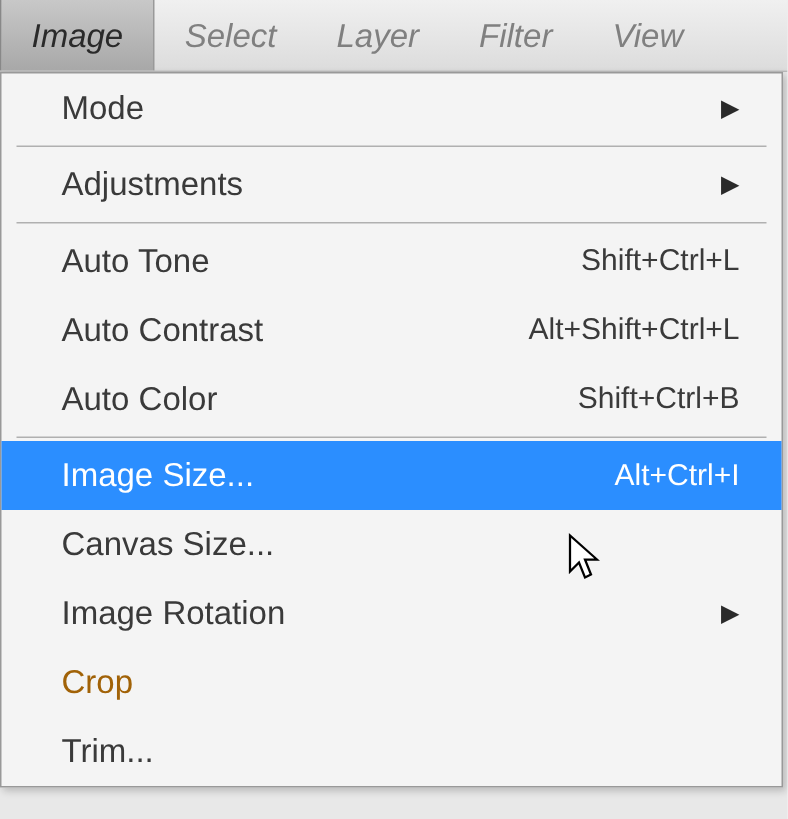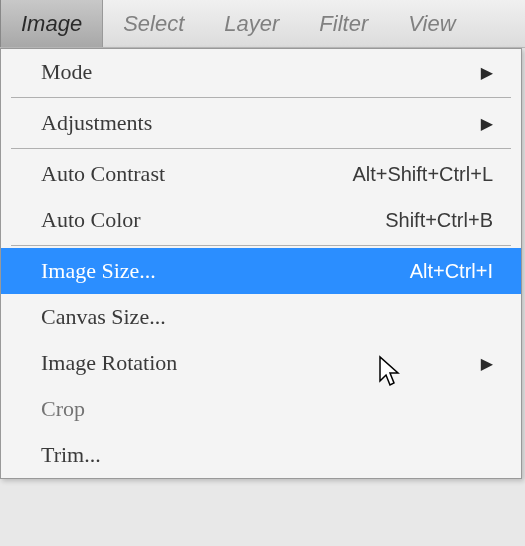--- a/index.html
+++ b/index.html
@@ -50,26 +50,25 @@
       color: #3a3a3a;
       cursor: pointer;
       min-height: 46px;
     }
     .menu-row.highlighted {
       background: #2b8eff;
       color: #ffffff;
       gap: 16px;
     }
     .menu-row.disabled {
-      color: #737373;
+      color: #a16207;
       cursor: default;
     }
     .menu-label {
       flex: 0 0 auto;
-      font-family: Liberation Serif, serif;
     }
     .menu-shortcut {
       flex: 0 0 auto;
       font-size: 20px;
     }
     .submenu-arrow {
       font-size: 16px;
       color: #2a2a2a;
     }
     .separator {
@@ -116,20 +115,24 @@
   <div class="separator"></div>
 
   <div class="menu-row">
     <span class="menu-label">Adjustments</span>
     <span class="submenu-arrow">▶</span>
   </div>
 
   <div class="separator"></div>
 
   <div class="menu-row">
+    <span class="menu-label">Auto Tone</span>
+    <span class="menu-shortcut">Shift+Ctrl+L</span>
+  </div>
+  <div class="menu-row">
     <span class="menu-label">Auto Contrast</span>
     <span class="menu-shortcut">Alt+Shift+Ctrl+L</span>
   </div>
   <div class="menu-row">
     <span class="menu-label">Auto Color</span>
     <span class="menu-shortcut">Shift+Ctrl+B</span>
   </div>
 
   <div class="separator"></div>
 

